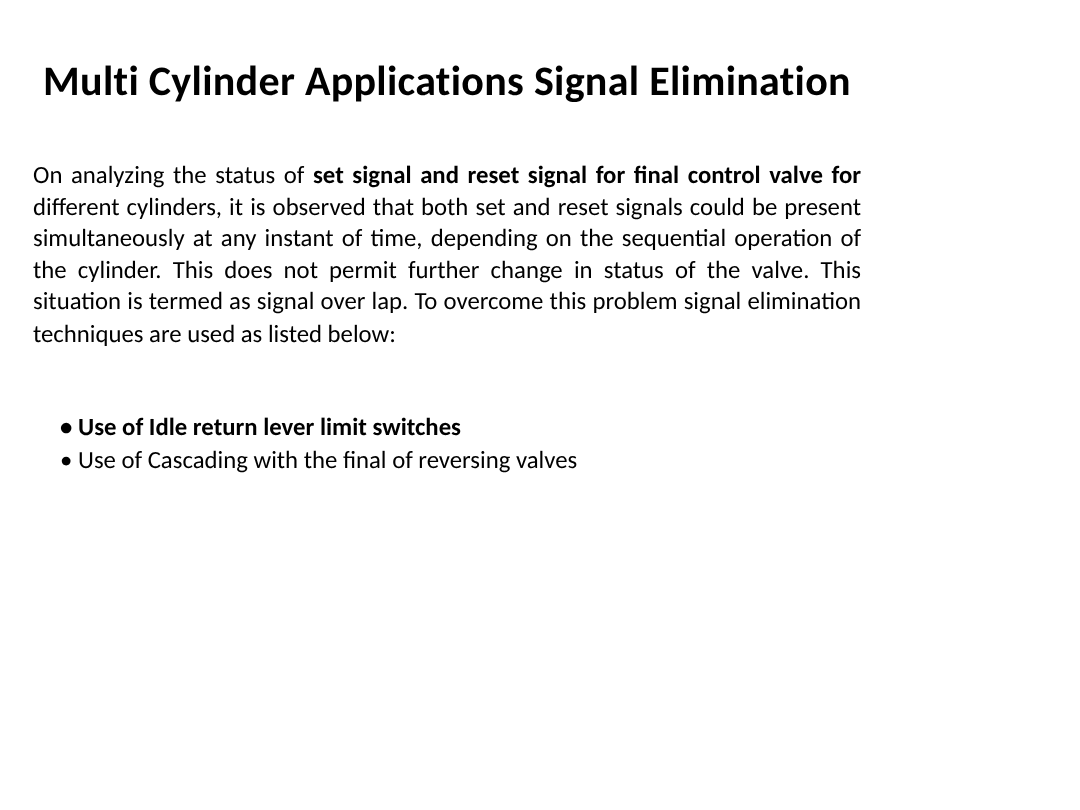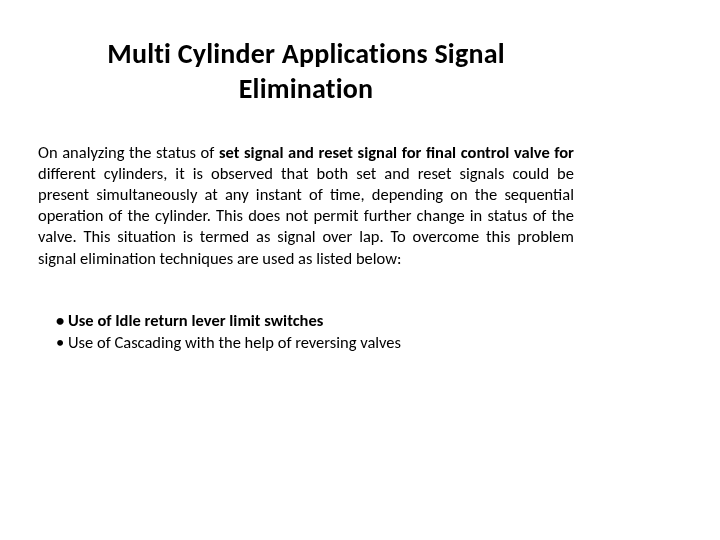--- a/index.html
+++ b/index.html
@@ -8,21 +8,21 @@
     width: 720px;
     height: 540px;
     background: #ffffff;
     font-family: Calibri, "Segoe UI", Arial, sans-serif;
     color: #000000;
   }
   .slide {
     box-sizing: border-box;
     width: 612px;
     height: 540px;
-    padding: 28px 38px 40px 38px;
+    padding: 28px 38px 40px 22px;
   }
   .title {
     font-size: 28px;
     font-weight: 700;
     text-align: center;
     margin: 8px 0 36px 0;
     letter-spacing: 0.2px;
   }
   .body-text {
     font-size: 16.5px;
@@ -53,17 +53,17 @@
 
   <p class="body-text">
     <span>On analyzing the status of </span><span class="bold">set signal and reset signal for final control valve for</span><span> different cylinders, it is observed that both set and reset signals could be present simultaneously at any instant of time, depending on the sequential operation of the cylinder. This does not permit further change in status of the valve. This situation is termed as signal over lap. To overcome this problem signal elimination techniques are used as listed below:</span>
   </p>
 
   <div class="bullets">
     <div class="row">
       <span class="dot bold">•</span><span class="bold">Use of Idle return lever limit switches</span>
     </div>
     <div class="row">
-      <span class="dot">•</span><span>Use of Cascading with the help of reversing valves</span>
+      <span class="dot">•</span><span>Use of Cascading with the final of reversing valves</span>
     </div>
   </div>
 
 </div>
 
 </body></html>

